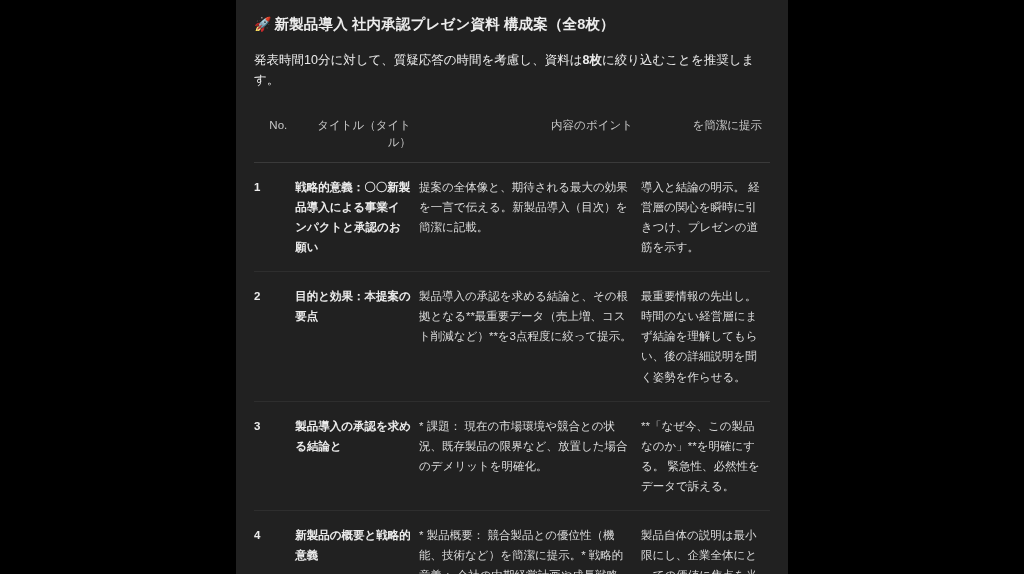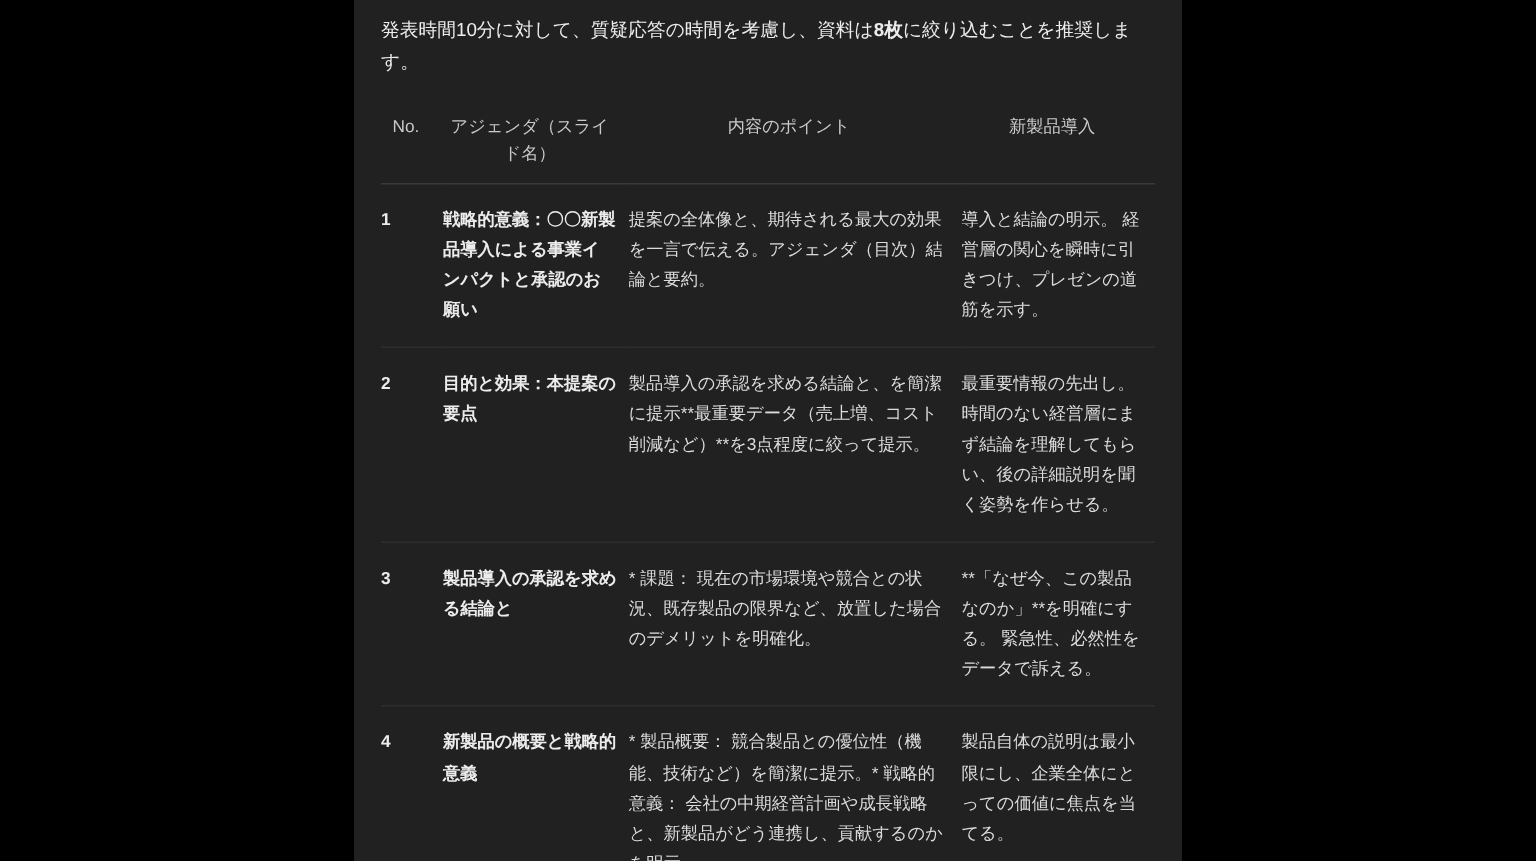--- a/index.html
+++ b/index.html
@@ -56,21 +56,21 @@
     width: 100%;
     border-collapse: collapse;
     table-layout: fixed;
   }
   table.spec col.c-no   { width: 8%; }
   table.spec col.c-tit  { width: 24%; }
   table.spec col.c-pt   { width: 43%; }
   table.spec col.c-eff  { width: 25%; }
 
   table.spec thead th {
-    text-align: center;
+    text-align: right;
     color: #c9c9c9;
     font-size: 11.5px;
     font-weight: normal;
     padding: 10px 8px 10px 0;
     border-bottom: 1px solid #3a3a3a;
     vertical-align: top;
     line-height: 1.5;
   }
   table.spec tbody td {
     color: #dcdcdc;
@@ -102,49 +102,52 @@
 </head>
 <body>
 
 <div class="page">
   <div class="left-gutter"></div>
   <div class="right-gutter"></div>
 
   <div class="panel">
     <div class="panel-inner">
 
+      <div class="doc-title">
+        <span class="emoji">🚀</span><span>新製品導入 社内承認プレゼン資料 構成案（全8枚）</span>
+      </div>
 
       <p class="intro"><span>発表時間10分に対して、質疑応答の時間を考慮し、資料は</span><b>8枚</b><span>に絞り込むことを推奨します。</span></p>
 
       <table class="spec">
         <colgroup>
           <col class="c-no">
             <col class="c-tit">
             <col class="c-pt">
             <col class="c-eff">
         </colgroup>
         <thead>
           <tr>
             <th>No.</th>
-            <th>アジェンダ（スライド名）</th>
+            <th>タイトル（タイトル）</th>
             <th>内容のポイント</th>
-            <th>新製品導入</th>
+            <th>を簡潔に提示</th>
           </tr>
         </thead>
         <tbody>
           <tr>
             <td class="no">1</td>
             <td class="title">戦略的意義：〇〇新製品導入による事業インパクトと承認のお願い</td>
-            <td>提案の全体像と、期待される最大の効果を一言で伝える。アジェンダ（目次）結論と要約。</td>
+            <td>提案の全体像と、期待される最大の効果を一言で伝える。新製品導入（目次）を簡潔に記載。</td>
             <td>導入と結論の明示。 経営層の関心を瞬時に引きつけ、プレゼンの道筋を示す。</td>
           </tr>
           <tr>
             <td class="no">2</td>
             <td class="title">目的と効果：本提案の要点</td>
-            <td>製品導入の承認を求める結論と、を簡潔に提示**最重要データ（売上増、コスト削減など）**を3点程度に絞って提示。</td>
+            <td>製品導入の承認を求める結論と、その根拠となる**最重要データ（売上増、コスト削減など）**を3点程度に絞って提示。</td>
             <td>最重要情報の先出し。 時間のない経営層にまず結論を理解してもらい、後の詳細説明を聞く姿勢を作らせる。</td>
           </tr>
           <tr>
             <td class="no">3</td>
             <td class="title">製品導入の承認を求める結論と</td>
             <td>* 課題： 現在の市場環境や競合との状況、既存製品の限界など、放置した場合のデメリットを明確化。</td>
             <td>**「なぜ今、この製品なのか」**を明確にする。 緊急性、必然性をデータで訴える。</td>
           </tr>
           <tr>
             <td class="no">4</td>

